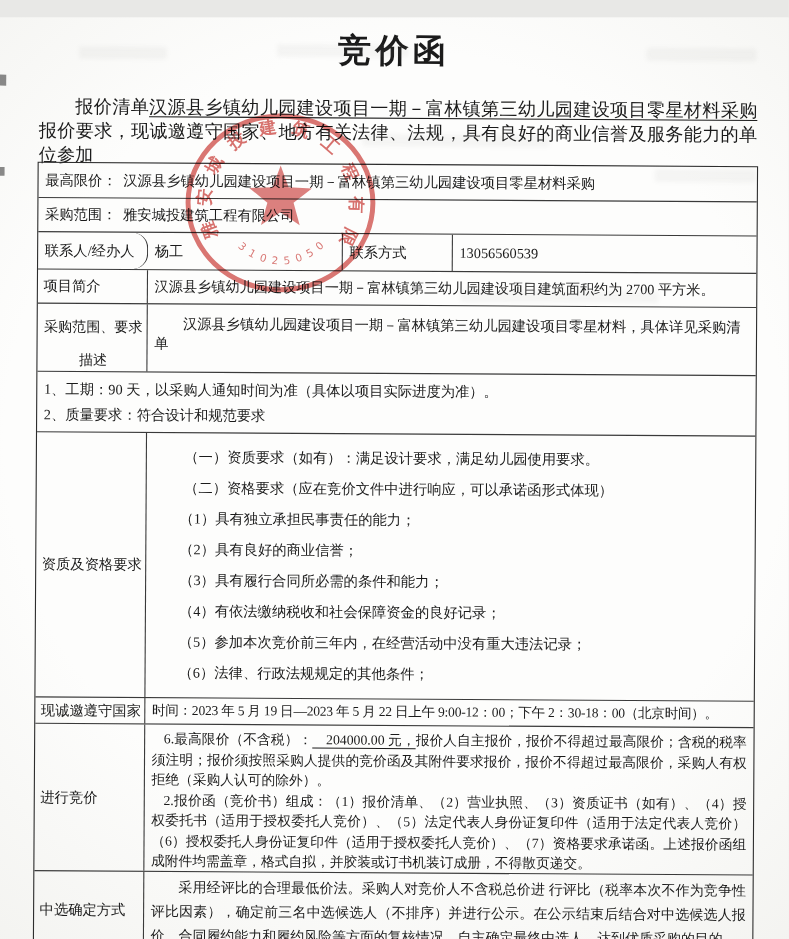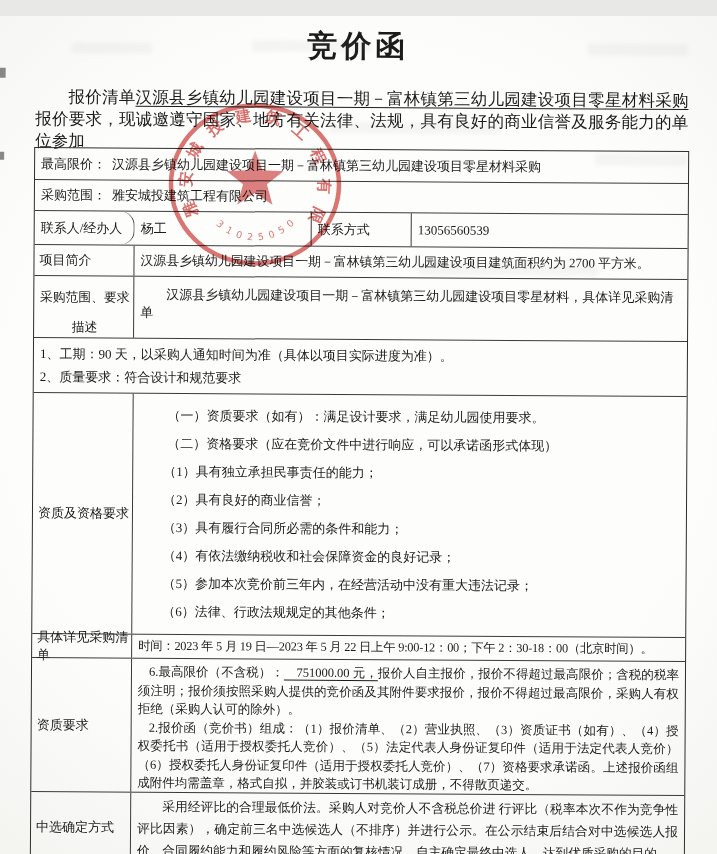--- a/index.html
+++ b/index.html
@@ -120,28 +120,28 @@
           <div class="q-item">（1）具有独立承担民事责任的能力；</div>
           <div class="q-item">（2）具有良好的商业信誉；</div>
           <div class="q-item">（3）具有履行合同所必需的条件和能力；</div>
           <div class="q-item">（4）有依法缴纳税收和社会保障资金的良好记录；</div>
           <div class="q-item">（5）参加本次竞价前三年内，在经营活动中没有重大违法记录；</div>
           <div class="q-item">（6）法律、行政法规规定的其他条件；</div>
         </div>
       </div>
 
       <div class="row r8">
-        <div class="lbl">具体详见采购清单</div>
+        <div class="lbl">现诚邀遵守国家</div>
         <div class="val">时间：2023 年 5 月 19 日—2023 年 5 月 22 日上午 9:00-12：00；下午 2：30-18：00（北京时间）。</div>
       </div>
 
       <div class="row r9">
-        <div class="lbl">资质要求</div>
+        <div class="lbl">进行竞价</div>
         <div class="val">
-          <p><span>6.最高限价（不含税）：</span><span class="u-line">　751000.00 元，</span><span>报价人自主报价，报价不得超过最高限价；含税的税率须注明；报价须按照采购人提供的竞价函及其附件要求报价，报价不得超过最高限价，采购人有权拒绝（采购人认可的除外）。</span></p>
+          <p><span>6.最高限价（不含税）：</span><span class="u-line">　204000.00 元，</span><span>报价人自主报价，报价不得超过最高限价；含税的税率须注明；报价须按照采购人提供的竞价函及其附件要求报价，报价不得超过最高限价，采购人有权拒绝（采购人认可的除外）。</span></p>
           <p>2.报价函（竞价书）组成：（1）报价清单、（2）营业执照、（3）资质证书（如有）、（4）授权委托书（适用于授权委托人竞价）、（5）法定代表人身份证复印件（适用于法定代表人竞价）（6）授权委托人身份证复印件（适用于授权委托人竞价）、（7）资格要求承诺函。上述报价函组成附件均需盖章，格式自拟，并胶装或订书机装订成册，不得散页递交。</p>
         </div>
       </div>
 
       <div class="row r10 last">
         <div class="lbl">中选确定方式</div>
         <div class="val">采用经评比的合理最低价法。采购人对竞价人不含税总价进 行评比（税率本次不作为竞争性评比因素），确定前三名中选候选人（不排序）并进行公示。在公示结束后结合对中选候选人报价、合同履约能力和履约风险等方面的复核情况，自主确定最终中选人，达到优质采购的目的。</div>
       </div>
 
     </div>

